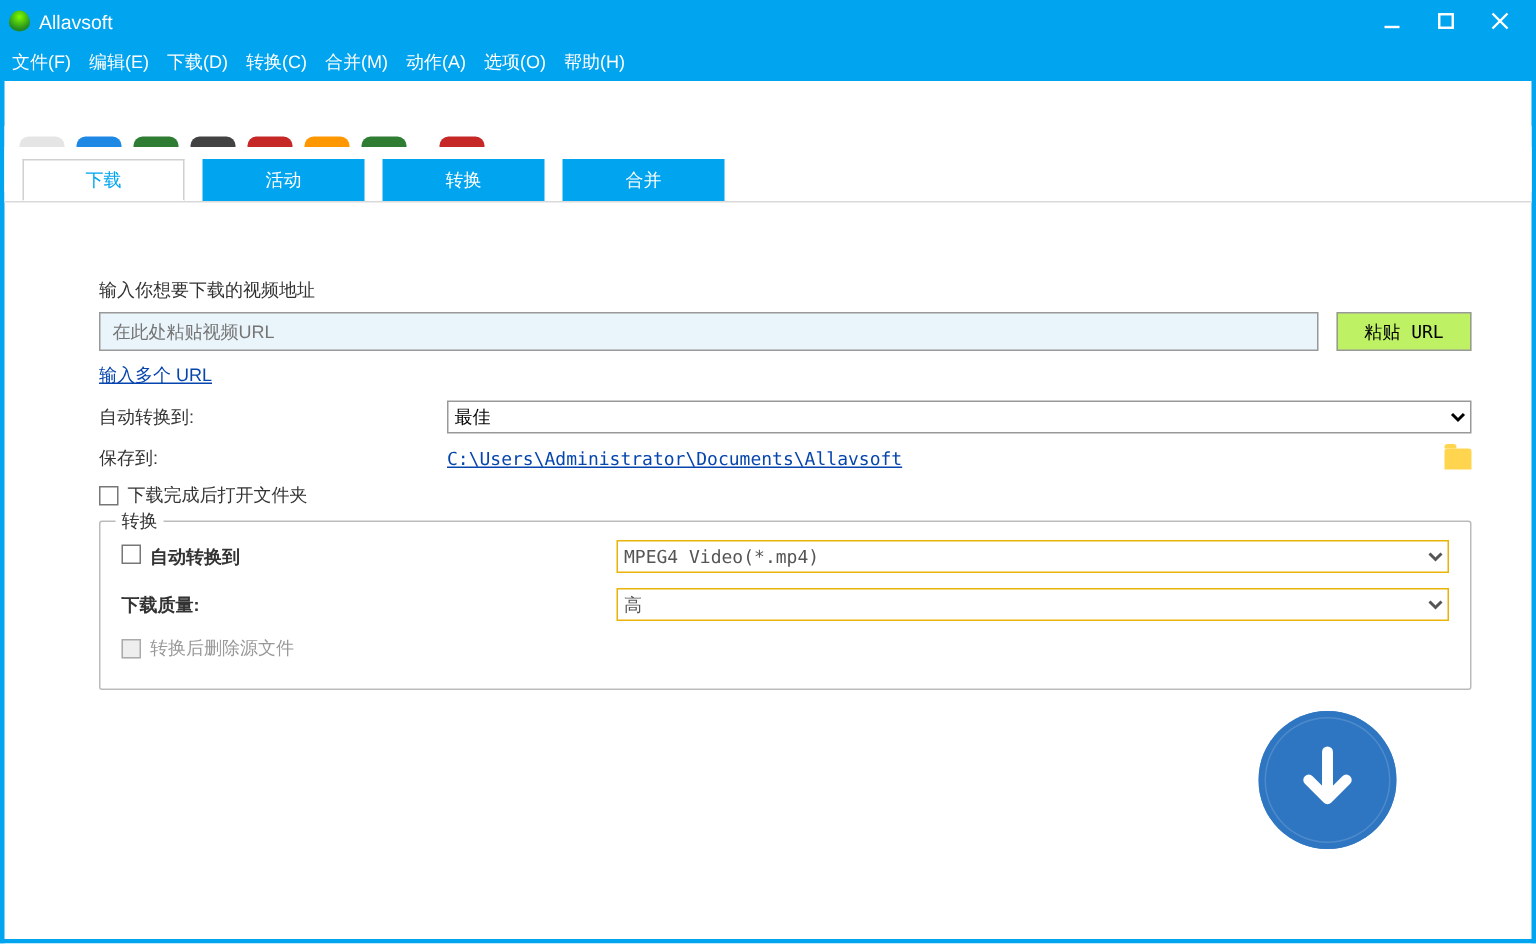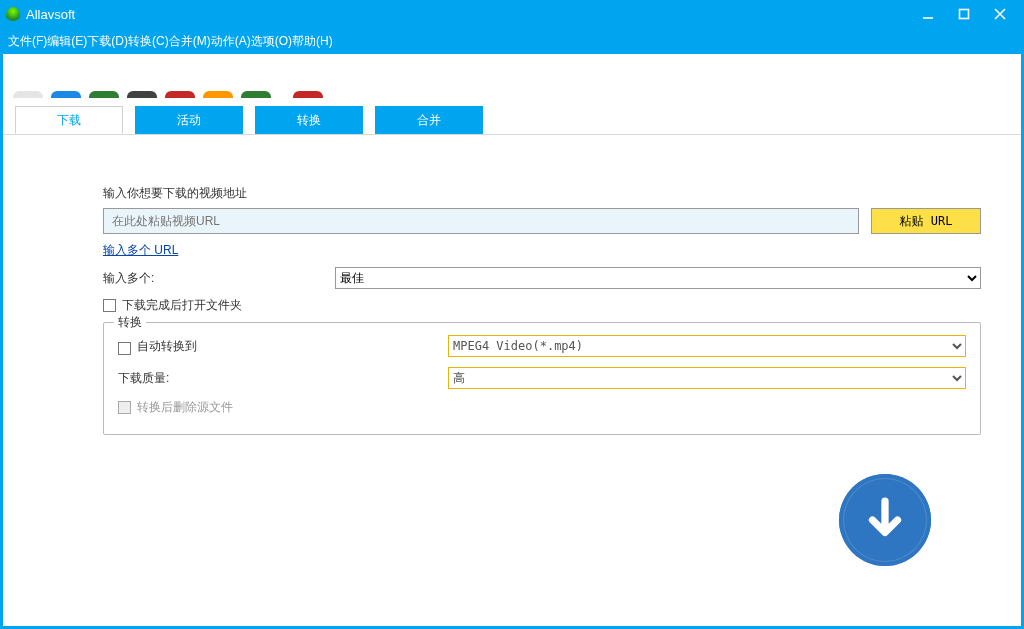--- a/index.html
+++ b/index.html
@@ -7,21 +7,21 @@
 
 
 .titlebar { height: 28px; background: #00a4ef; display: flex; align-items: center; padding: 12px 6px; }
 .titlebar .app-icon { width: 14px; height: 14px; background: radial-gradient(circle at 50% 30%, #7cfc00 0%, #228b22 70%); border-radius: 50% 50% 50% 50% / 60% 60% 40% 40%; margin-right: 6px; }
 .titlebar .title { color: #fff; font-size: 13px; flex: 0 0 auto; }
 .titlebar .spacer { flex: 1; }
 .titlebar .winbtn { width: 36px; height: 28px; display: flex; align-items: center; justify-content: center; color: #fff; cursor: pointer; }
 .titlebar .winbtn svg { width: 12px; height: 12px; fill: none; stroke: #fff; stroke-width: 1.6; }
 
 
-.menubar { height: 26px; background: #00a4ef; display: flex; align-items: center; padding: 0 8px; }
+.menubar { height: 26px; background: #00a4ef; display: flex; align-items: center; padding: 0 8px; gap: 12px; }
 .menubar .menuitem { color: #fff; font-size: 12px; cursor: pointer; }
 
 
 .toolbar { height: 44px; background: #fff; border-bottom: 1px solid #d0d0d0; display: flex; align-items: center; padding: 0 10px; gap: 8px; margin-top: 30px; }
 .tbtn { width: 30px; height: 30px; border-radius: 6px; display: flex; align-items: center; justify-content: center; cursor: pointer; position: relative; }
 .tbtn svg { width: 18px; height: 18px; }
 .tbtn.link { background: #e5e5e5; }
 .tbtn.down { background: #1e88e5; }
 .tbtn.pause { background: #2e7d32; }
 .tbtn.stop { background: #424242; }
@@ -33,35 +33,35 @@
 
 .content-wrap { border: 3px solid #00a4ef; border-top: none; position: absolute; top: 54px; left: 0; right: 0; bottom: 0; background: #fff; }
 .inner { position: absolute; top: 44px; left: 0; right: 0; bottom: 0; }
 
 
 .tabs { display: flex; gap: 12px; padding: 8px 12px 0 12px; border-bottom: 1px solid #d9d9d9; background: #fff; }
 .tab { width: 108px; height: 28px; background: #00a4ef; color: #fff; font-size: 12px; display: flex; align-items: center; justify-content: center; cursor: pointer; }
 .tab.active { background: #fff; color: #00a4ef; border: 1px solid #d0d0d0; border-bottom: 1px solid #fff; margin-bottom: -1px; }
 
 
-.form-area { padding: 50px 40px 20px 100px; font-size: 12px; color: #333; }
+.form-area { padding: 50px 40px 20px 63px; font-size: 12px; color: #333; }
 .row { display: flex; align-items: center; margin-bottom: 8px; }
 .label { width: 232px; }
 .url-input { flex: 1; height: 26px; border: 1px solid #999; background: #eaf5fb; padding: 0 8px; font-size: 12px; }
-.paste-btn { width: 110px; height: 26px; margin-left: 12px; border: 1px solid #999; background: #fde047; font-size: 12px; cursor: pointer; font-family: "SimSun", monospace; }
+.paste-btn { width: 90px; height: 26px; margin-left: 12px; border: 1px solid #999; background: #bef264; font-size: 12px; cursor: pointer; font-family: "SimSun", monospace; }
 .link-text { color: #0645ad; text-decoration: underline; cursor: pointer; font-size: 12px; }
 select.wide { flex: 1; height: 22px; border: 1px solid #999; font-size: 12px; background: #fff; }
 .folder-icon-sm { width: 18px; height: 14px; background: #ffd54f; border-radius: 2px 2px 0 0; position: relative; margin-left: 8px; cursor: pointer; }
 .folder-icon-sm::before { content: ''; position: absolute; top: -3px; left: 0; width: 8px; height: 3px; background: #ffd54f; border-radius: 2px 2px 0 0; }
 
 
 .fieldset { border: 1px solid #bbb; border-radius: 2px; margin-top: 8px; padding: 12px 14px 14px 14px; position: relative; }
 .fieldset .legend { position: absolute; top: -9px; left: 10px; background: #fff; padding: 0 4px; font-size: 12px; }
 .fieldset .row { margin-bottom: 10px; }
-.fieldset .label2 { width: 330px; display: flex; align-items: flex-end; gap: 6px; }
+.fieldset .label2 { width: 330px; display: flex; align-items: flex-start; gap: 6px; font-weight: bold; }
 .fieldset select { flex: 1; height: 22px; border: 1px solid #eab308; font-size: 12px; background: #fff; color: #555; font-family: "SimSun", monospace; }
 .checkbox { width: 13px; height: 13px; border: 1px solid #777; background: #fff; display: inline-block; }
 .checkbox.disabled { background: #eee; border-color: #aaa; }
 .disabled-text { color: #999; }
 
 
 .big-dl { position: absolute; right: 90px; bottom: 60px; width: 92px; height: 92px; border-radius: 50%; background: #2f76c2; display: flex; align-items: center; justify-content: center; cursor: pointer; box-shadow: inset 0 0 0 4px #2f76c2, inset 0 0 0 5px rgba(255,255,255,.15); }
 .big-dl svg { width: 50px; height: 50px; fill: #fff; }
 
 .prompt { margin-bottom: 6px; }
@@ -162,26 +162,32 @@
       <div class="row">
         <input class="url-input" placeholder="在此处粘贴视频URL" style="">
         <button class="paste-btn">粘贴 URL</button>
       </div>
 
       <div class="row">
         <span class="link-text">输入多个 URL</span>
       </div>
 
       <div class="row">
-        <span class="label">输入多个:</span>
+        <span class="label">自动转换到:</span>
         <select class="wide">
           <option>最佳</option>
         </select>
       </div>
 
+      <div class="row">
+        <span class="label">保存到:</span>
+        <span class="link-text" style="font-family:'SimSun',monospace">C:\Users\Administrator\Documents\Allavsoft</span>
+        <span style="flex:1"></span>
+        <span class="folder-icon-sm"></span>
+      </div>
 
       <div class="row" style="gap:6px">
         <span class="checkbox"></span>
         <span>下载完成后打开文件夹</span>
       </div>
 
       <div class="fieldset">
         <span class="legend">转换</span>
 
         <div class="row">

